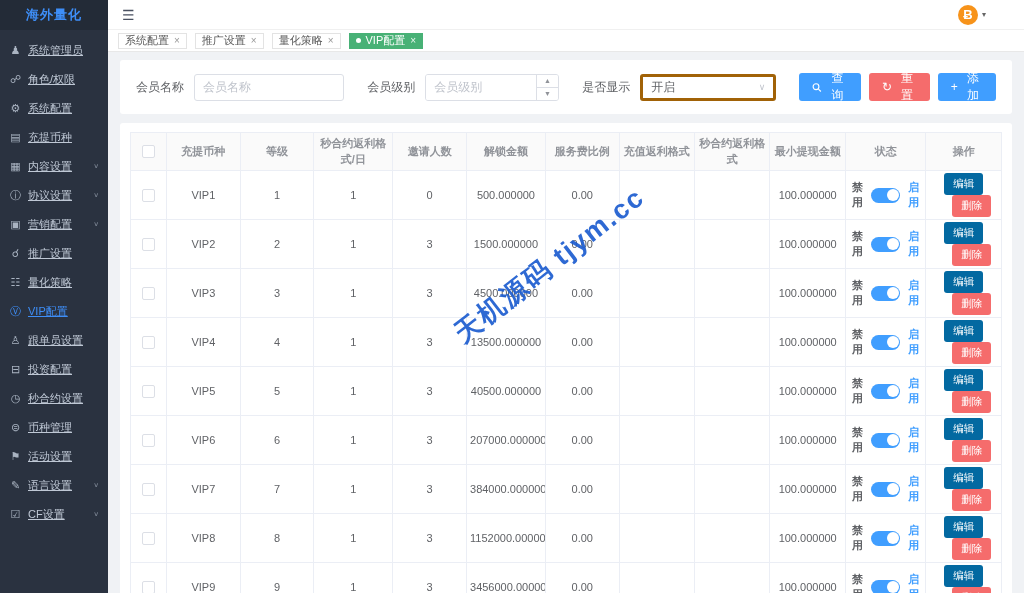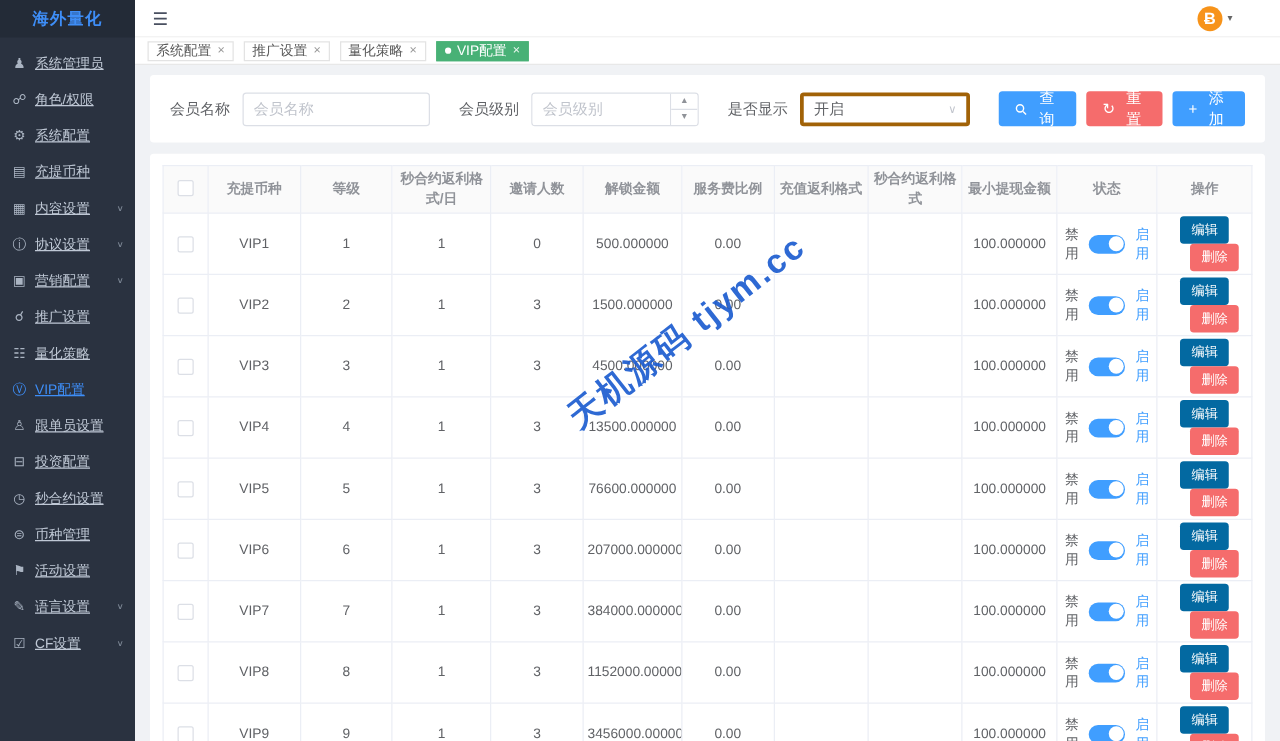--- a/index.html
+++ b/index.html
@@ -57,21 +57,21 @@
   .gap8 { width:8px; }
 
   
   .table-card { background:#fff; border-radius:3px; padding:9px 10px 6px; position:relative; }
   table { width:100%; border-collapse:collapse; table-layout:fixed; }
   th, td { border:1px solid #ebeef5; text-align:center; font-size:11px; overflow:hidden; }
   thead th { background:#fafafa; color:#909399; font-weight:bold; height:38px; padding:2px 4px; line-height:1.4; }
   tbody td { color:#606266; height:29px; padding:2px 3px; background:#fff; }
   th:last-of-type, td:last-of-type { box-shadow:-4px 0 7px rgba(0,0,0,.05); }
   .cb { display:inline-block; width:13px; height:13px; border:1px solid #dcdfe6; border-radius:2px; background:#fff; vertical-align:middle; cursor:pointer; }
-  .status-cell-inner { display:flex; align-items:center; justify-content:space-between; gap:5px; }
+  .status-cell-inner { display:flex; align-items:center; justify-content:space-between; gap:5px;font-weight:bold; }
   .st-off { color:#606266; }
   .st-on { color:#409eff; }
   .switch { width:29px; height:15px; border-radius:8px; background:#409eff; position:relative; flex:none; cursor:pointer; }
   .switch::after { content:""; position:absolute; right:1.5px; top:1.5px; width:12px; height:12px; border-radius:50%; background:#fff; }
   .mini-btn { border:none; border-radius:3px; color:#fff; font-size:10.5px; padding:4px 9px; cursor:pointer; font-family:"Liberation Sans", sans-serif; }
   .mini-btn + .mini-btn { margin-left:16px; }
   .mb-edit { background:#0369a1; }
   .mb-del { background:#f56c6c; }
 
   
@@ -408,21 +408,21 @@
                   <button class="mini-btn mb-del">删除</button>
                 </td>
               </tr>
 
               <tr>
                 <td><span class="cb"></span></td>
                 <td>VIP5</td>
                 <td>5</td>
                 <td>1</td>
                 <td>3</td>
-                <td>76600.000000</td>
+                <td>40500.000000</td>
                 <td>0.00</td>
                 <td></td>
                 <td></td>
                 <td>100.000000</td>
                 <td>
                   <div class="status-cell-inner">
                     <span class="st-off">禁用</span>
                     <span class="switch"></span>
                     <span class="st-on">启用</span>
                   </div>

